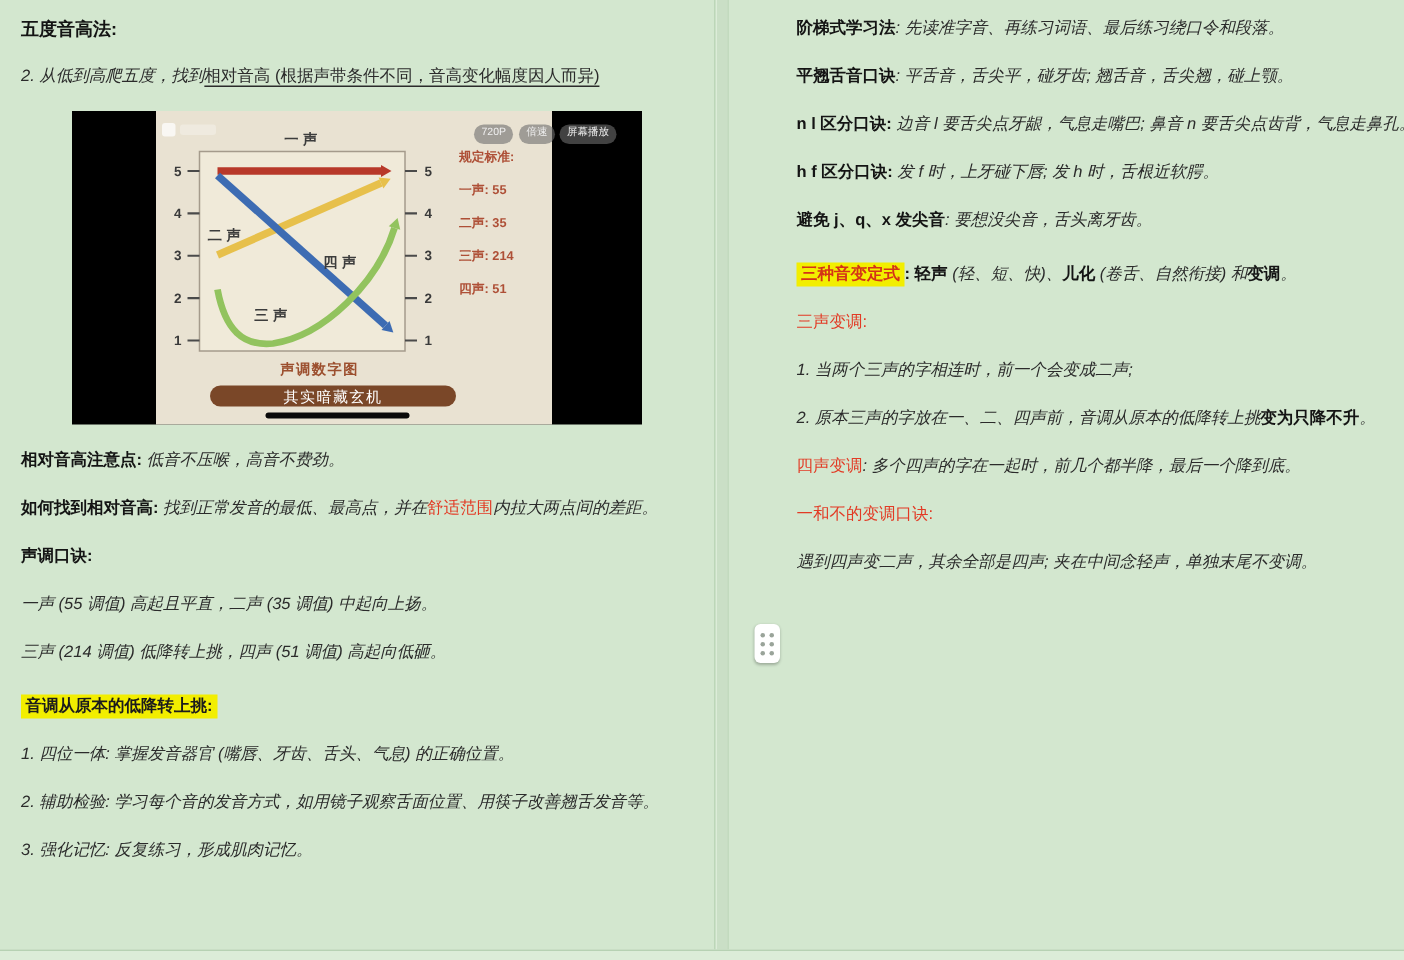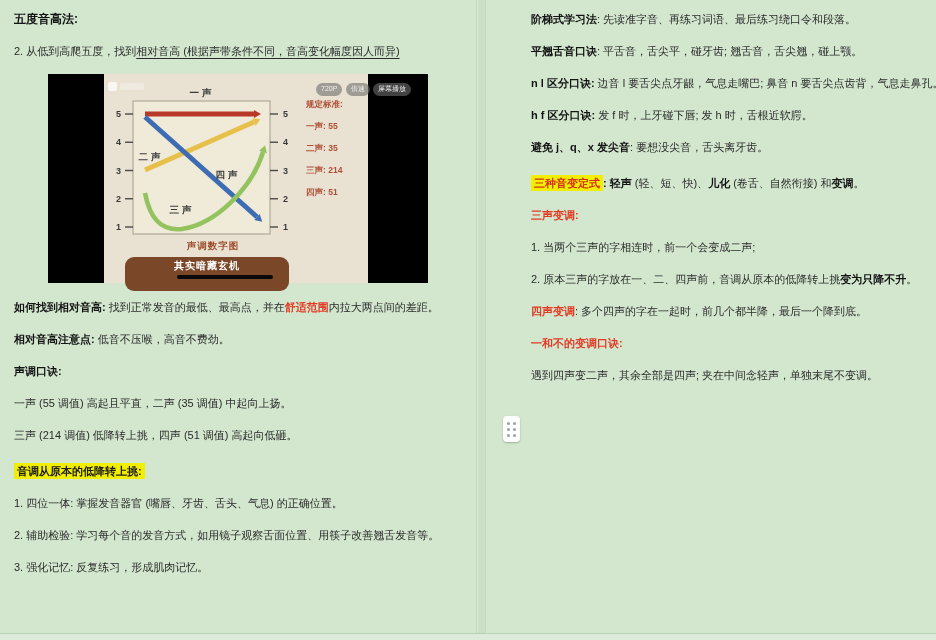--- a/index.html
+++ b/index.html
@@ -13,40 +13,40 @@
   .page{position:absolute; top:0; height:633px; background:var(--page); overflow:hidden;}
   .page-left{left:0; width:477px; border-right:1px solid #bcd6b8;}
   .page-gap{position:absolute; top:0; left:478px; width:8px; height:633px; background:var(--divider); border-right:1px solid #c2dabe;}
   .page-right{left:486px; width:450px;}
   .bottom-strip{position:absolute; top:633px; left:0; width:936px; height:7px; background:var(--canvas); border-top:1px solid #b7d1b3;}
   .col{padding:10px 10px 0 14px;}
   .col-right{padding:10px 14px 0 45px;}
   .para{font-size:11px; line-height:18px; margin:0 0 14px; white-space:nowrap; color:#2b2b2b;}
   .para.head{font-size:12px;}
   .para.gap{margin-top:18px;}
-  .n{color:#2b2b2b;}
+  .n{color:#2b2b2b;font-style:italic;}
   .b{font-weight:bold; color:#141414;}
   .u{text-decoration:underline; text-underline-offset:3px; color:#2b2b2b;}
-  .redb{color:var(--red); font-weight:bold;}
+  .redb{color:var(--red); font-weight:normal;}
   .hl{background:var(--hl); font-weight:bold; color:#1c1c1c; padding:2px 3px;}
   .hlred{background:var(--hl); font-weight:bold; color:#d43317; padding:2px 3px;}
 
   
   .video{position:relative; width:380px; height:209px; margin:0 0 15px 34px; background:#000;}
   .vp-content{position:absolute; left:56px; top:0; width:264px; height:209px; background:var(--videobg);}
   .watermark{position:absolute; left:4px; top:8px; display:flex; align-items:center; opacity:.8;}
   .wm-sq{width:9px; height:9px; background:rgba(255,255,255,.9); border-radius:2px;}
   .wm-bar{width:24px; height:7px; margin-left:3px; background:rgba(255,255,255,.35); border-radius:2px;}
   .pill{position:absolute; top:9px; font-size:7px; line-height:12px; padding:0 5px; height:13px; border-radius:7px; background:rgba(110,110,110,.6); color:#f0f0f0; white-space:nowrap;}
   .pill-q{left:268px;} .pill-s{left:298px;} .pill-m{left:325px;}
   .tone-svg{position:absolute; left:0; top:0;}
   .vp-standards{position:absolute; left:202px; top:24px; color:var(--std); font-size:8.5px; font-weight:bold;}
   .vp-standards div{line-height:13px; margin-bottom:9px; white-space:nowrap;}
   .vp-caption{position:absolute; left:44px; top:166px; width:130px; text-align:center; font-size:9.5px; font-weight:bold; color:var(--cap); letter-spacing:1px;}
-  .vp-cta{position:absolute; left:21px; top:183px; width:164px; height:34px; border-radius:9px; background:var(--btn); color:#fff; font-size:10px; font-weight:bold; text-align:center; line-height:17px; letter-spacing:1px; cursor:pointer;}
+  .vp-cta{position:absolute; left:36px; top:183px; width:164px; height:14px; border-radius:9px; background:var(--btn); color:#fff; font-size:10px; font-weight:normal; text-align:center; line-height:17px; letter-spacing:1px; cursor:pointer;}
   .vp-progress{position:absolute; left:129px; top:201px; width:96px; height:4px; background:#0a0a0a; border-radius:2px;}
 
   
   .drag-handle{position:absolute; left:503px; top:416px; width:17px; height:26px; background:#fff; border-radius:4px; box-shadow:0 1px 2px rgba(0,0,0,.25); display:grid; grid-template-columns:repeat(2,3px); grid-template-rows:repeat(3,3px); gap:3px; place-content:center; cursor:grab;}
   .drag-handle i{width:3px; height:3px; border-radius:50%; background:#9aa49a;}
 </style>
 </head>
 <body>
 
 <div class="canvas">
@@ -109,22 +109,22 @@
           <div class="vp-caption">声调数字图</div>
           <div class="vp-cta">其实暗藏玄机</div>
         </div>
         <span class="pill pill-q">720P</span>
         <span class="pill pill-s">倍速</span>
         <span class="pill pill-m">屏幕播放</span>
         <div class="vp-progress"></div>
       </div>
 
       <div id="left-bottom">
+          <p class="para"><span class="b">相对音高注意点: </span><span class="n">低音不压喉，高音不费劲。</span></p>
           <p class="para"><span class="b">如何找到相对音高: </span><span class="n">找到正常发音的最低、最高点，并在</span><span class="redb">舒适范围</span><span class="n">内拉大两点间的差距。</span></p>
-          <p class="para"><span class="b">相对音高注意点: </span><span class="n">低音不压喉，高音不费劲。</span></p>
           <p class="para"><span class="b">声调口诀:</span></p>
           <p class="para"><span class="n">一声 (55 调值) 高起且平直，二声 (35 调值) 中起向上扬。</span></p>
           <p class="para"><span class="n">三声 (214 调值) 低降转上挑，四声 (51 调值) 高起向低砸。</span></p>
           <p class="para gap"><span class="hl">音调从原本的低降转上挑:</span></p>
           <p class="para"><span class="n">1. 四位一体: 掌握发音器官 (嘴唇、牙齿、舌头、气息) 的正确位置。</span></p>
           <p class="para"><span class="n">2. 辅助检验: 学习每个音的发音方式，如用镜子观察舌面位置、用筷子改善翘舌发音等。</span></p>
           <p class="para"><span class="n">3. 强化记忆: 反复练习，形成肌肉记忆。</span></p>
         </div>
     </div>
   </div>

